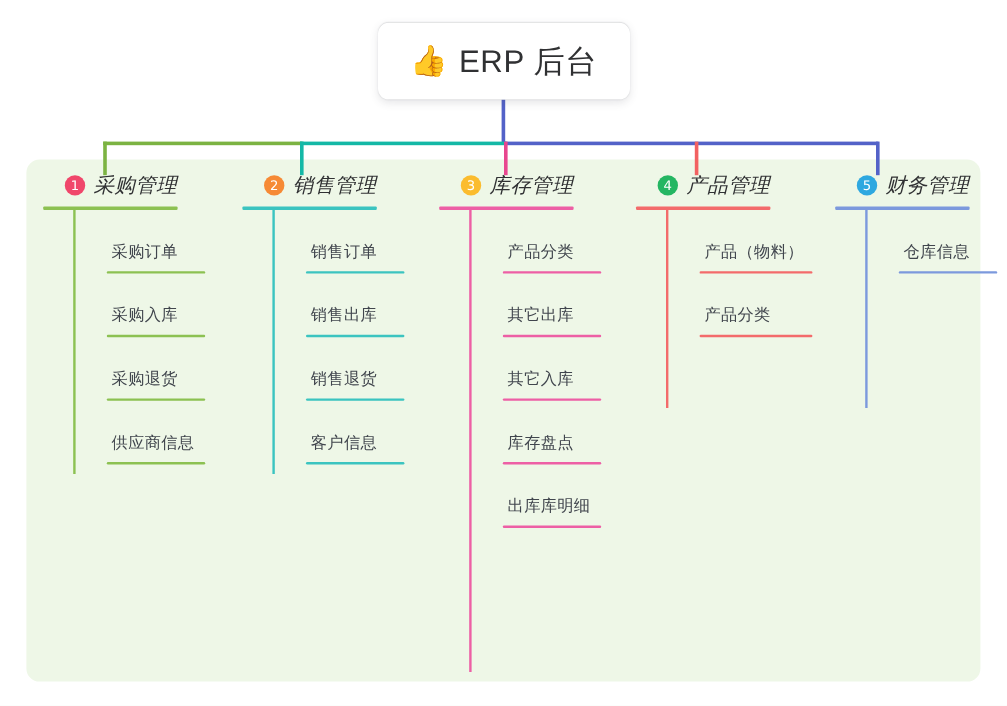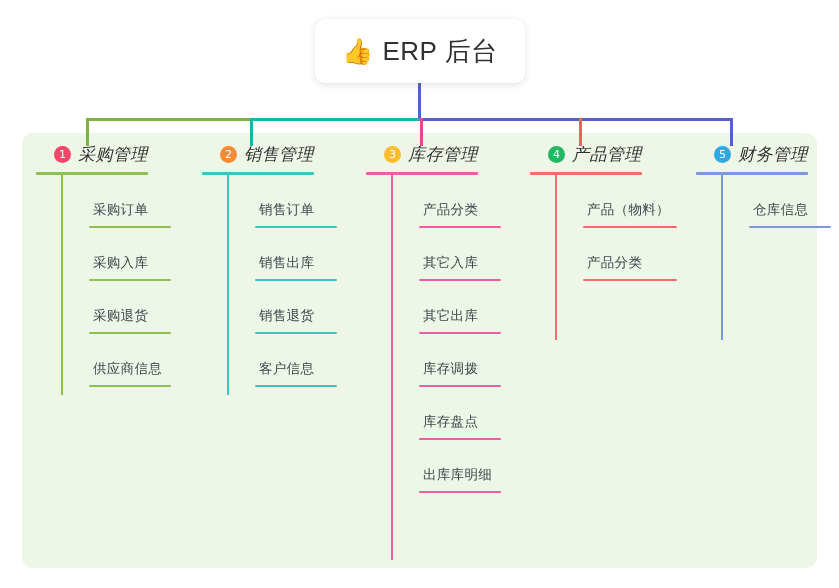--- a/index.html
+++ b/index.html
@@ -215,29 +215,25 @@
         <span class="col-title">库存管理</span>
       </div>
       <div class="col-head-rule" style="width: 112px; background: rgb(237, 95, 165);"></div>
       <div class="col-body">
         <div class="spine" style="height: 385px; background: rgb(237, 95, 165);"></div>
         <div class="leaf">
           <span class="leaf-label">产品分类</span>
           <div class="leaf-rule" style="width: 82px; background: rgb(237, 95, 165);"></div>
         </div>
         <div class="leaf">
+          <span class="leaf-label">其它出库</span>
+          <div class="leaf-rule" style="width: 82px; background: rgb(237, 95, 165);"></div>
+        </div>
+        <div class="leaf">
           <span class="leaf-label">其它入库</span>
-          <div class="leaf-rule" style="width: 82px; background: rgb(237, 95, 165);"></div>
-        </div>
-        <div class="leaf">
-          <span class="leaf-label">其它出库</span>
-          <div class="leaf-rule" style="width: 82px; background: rgb(237, 95, 165);"></div>
-        </div>
-        <div class="leaf">
-          <span class="leaf-label">库存调拨</span>
           <div class="leaf-rule" style="width: 82px; background: rgb(237, 95, 165);"></div>
         </div>
         <div class="leaf">
           <span class="leaf-label">库存盘点</span>
           <div class="leaf-rule" style="width: 82px; background: rgb(237, 95, 165);"></div>
         </div>
         <div class="leaf">
           <span class="leaf-label">出库库明细</span>
           <div class="leaf-rule" style="width: 82px; background: rgb(237, 95, 165);"></div>
         </div>

